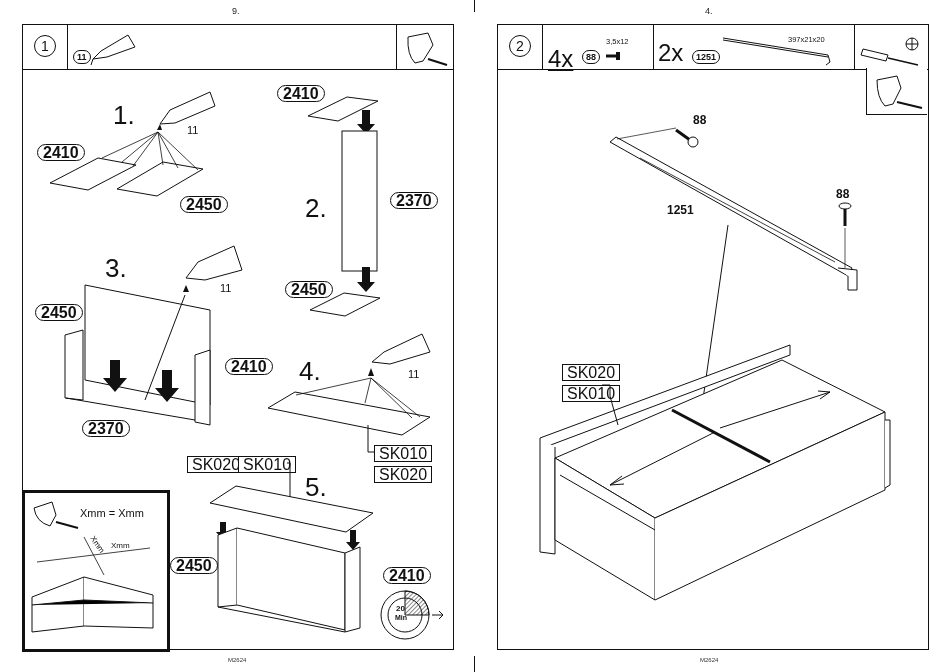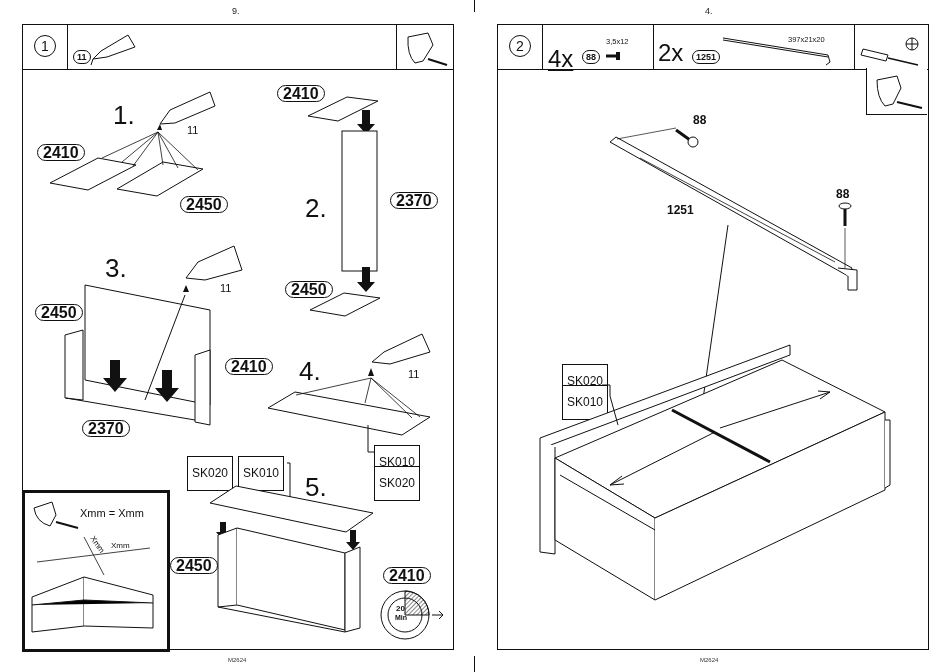--- a/index.html
+++ b/index.html
@@ -6,21 +6,21 @@
   body{width:950px;height:672px;position:relative;overflow:hidden;font-family:"Liberation Sans",sans-serif;color:#111;}
   .abs{position:absolute;}
   .pagenum{position:absolute;top:6px;font-size:9px;color:#222;}
   .footer{position:absolute;top:657px;font-size:6px;color:#333;}
   .frame{position:absolute;border:1px solid #111;background:#fff;}
   .hdr{position:absolute;border:1px solid #111;background:#fff;}
   .cell{position:absolute;top:0;bottom:0;border-right:1px solid #111;}
   .stepcircle{position:absolute;width:20px;height:20px;border:1px solid #111;border-radius:50%;font-size:14px;text-align:center;line-height:20px;}
   .pill{position:absolute;border:1px solid #111;border-radius:10px;background:#fff;font-size:16px;padding:0 5px;height:15px;line-height:15px;font-weight:bold;}
   .pill.sm{font-size:9px;height:12px;line-height:12px;border-radius:7px;padding:0 3px;}
-  .box{position:absolute;border:1px solid #111;background:#fff;font-size:12px;height:15px;line-height:15px;padding:9px 4px;}
+  .box{position:absolute;border:1px solid #111;background:#fff;font-size:16px;height:15px;line-height:15px;padding:0 4px;}
   .stepno{position:absolute;font-size:26px;font-weight:normal;}
   .glue11{position:absolute;font-size:11px;}
   .divider{position:absolute;left:474px;width:1px;background:#111;}
   svg{position:absolute;left:0;top:0;}
   .qty{position:absolute;font-size:24px;}
   .small{position:absolute;font-size:7.5px;}
 </style>
 </head>
 <body>
 

